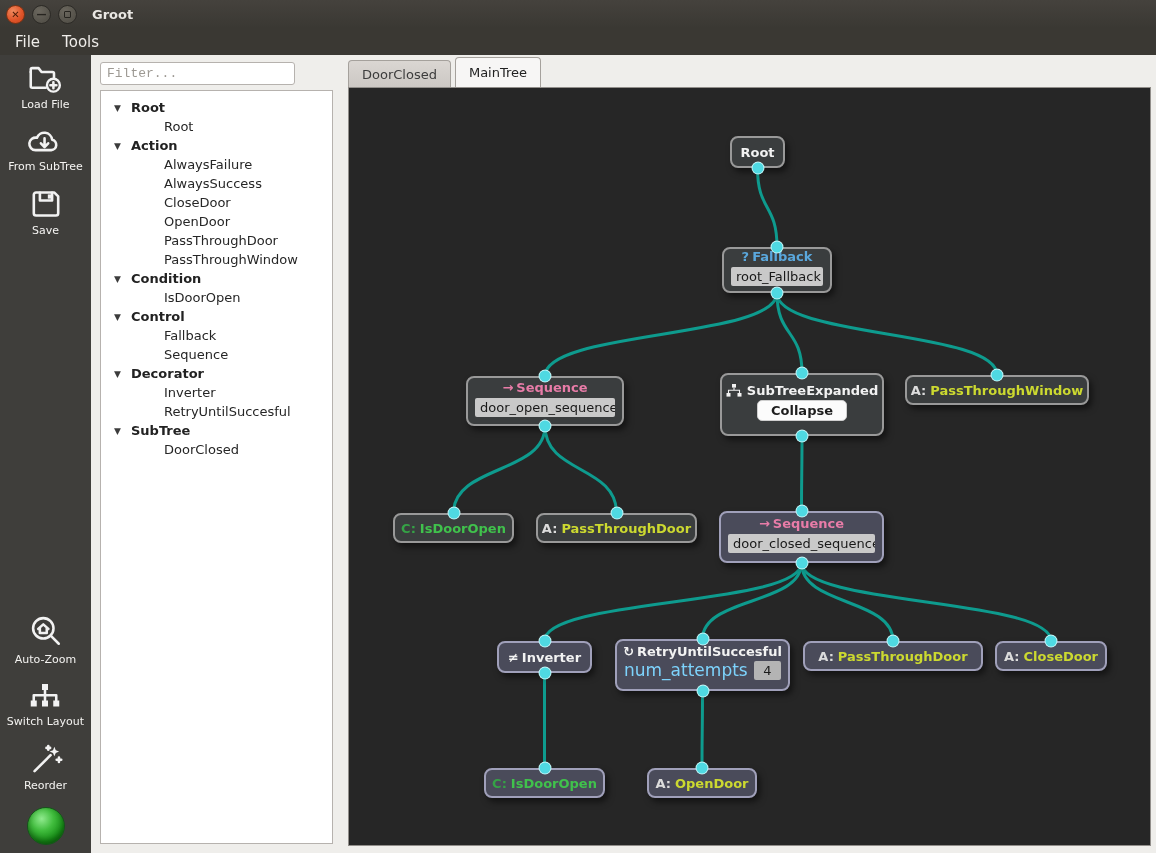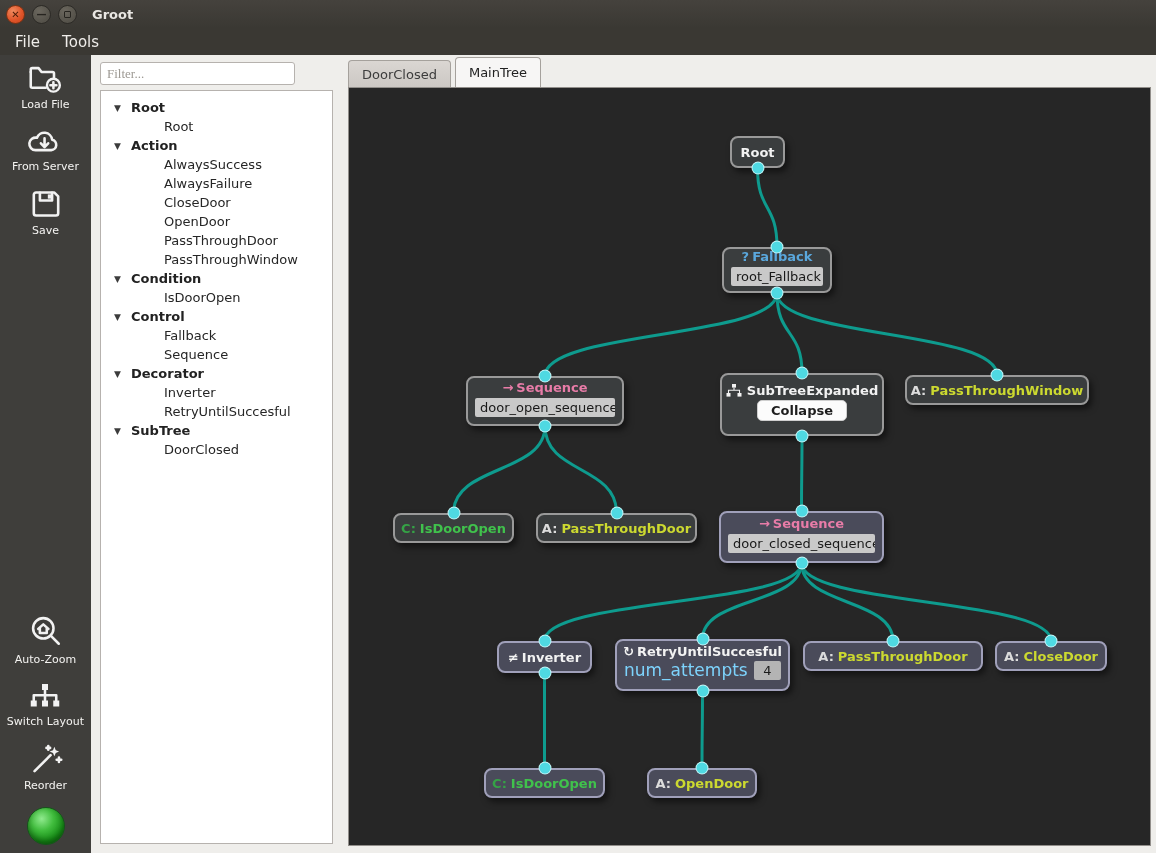--- a/index.html
+++ b/index.html
@@ -27,21 +27,21 @@
   .side-spacer { flex:1; }
   .side-item { display:flex; flex-direction:column; align-items:center; margin-bottom:15px; cursor:default; }
   .side-item svg { display:block; }
   .side-label { color:#f4f3f1; font-size:11px; margin-top:4px; white-space:nowrap; }
   .status-led { width:38px; height:38px; border-radius:50%; margin-bottom:8px; border:1px solid #15551a;
     background:radial-gradient(circle at 38% 30%, #90ea8e 0%, #41bd3e 35%, #158c15 68%, #0a5d0c 100%);
     box-shadow:inset 0 -3px 6px rgba(0,0,0,0.35); }
 
   
   .filter-input { position:absolute; left:100px; top:62px; width:195px; height:23px;
-    border:1px solid #b6b2ae; border-radius:3px; background:#fff; font-family:Liberation Serif, serif;
+    border:1px solid #b6b2ae; border-radius:3px; background:#fff; font-family:Liberation Mono, monospace;
     font-size:13px; color:#333; padding:0 6px; outline:none; }
   .filter-input::placeholder { color:#9d9993; }
   .palette-panel { position:absolute; left:100px; top:90px; width:233px; height:754px;
     background:#ffffff; border:1px solid #b6b2ae; overflow:hidden; padding-top:7px; }
   .cat-row { display:flex; align-items:center; height:19px; padding-left:13px; cursor:default; }
   .cat-arrow { font-size:9px; color:#3c3c3c; width:17px; }
   .cat-label { font-size:13px; font-weight:bold; color:#222222; }
   .item-row { height:19px; line-height:19px; padding-left:63px; font-size:13px; color:#262626; cursor:default; }
 
   
@@ -105,21 +105,21 @@
       </span>
       <span class="side-label">Load File</span>
     </div>
     <div class="side-item">
       <span>
         <svg width="38" height="30" viewBox="0 0 25 19">
           <path stroke="#f2f2f2" fill="none" stroke-width="1.7" stroke-linecap="round" stroke-linejoin="round" d="M6.3 15.5 a4.1 4.1 0 1 1 .9-8.1 a5.2 5.2 0 0 1 10 1.2 a3.5 3.5 0 0 1-.6 6.9 z"></path>
           <path stroke="#f2f2f2" fill="none" stroke-width="1.7" stroke-linecap="round" stroke-linejoin="round" d="M12.2 7.8 v5.6 M9.8 11 l2.4 2.6 l2.4-2.6"></path>
         </svg>
       </span>
-      <span class="side-label">From Server</span>
+      <span class="side-label">From SubTree</span>
     </div>
     <div class="side-item">
       <span>
         <svg width="34" height="32" viewBox="0 0 22 21">
           <path stroke="#f2f2f2" fill="none" stroke-width="1.7" stroke-linecap="round" stroke-linejoin="round" d="M3 4.5 a1.5 1.5 0 0 1 1.5-1.5 h12 L19 5.5 v11 a1.5 1.5 0 0 1-1.5 1.5 h-13 A1.5 1.5 0 0 1 3 16.5 z"></path>
           <path stroke="#f2f2f2" fill="none" stroke-width="1.7" stroke-linecap="round" stroke-linejoin="round" d="M7 3.2 v5 h8 v-5"></path>
           <rect x="12.2" y="4.2" width="2.2" height="2.8" fill="#f2f2f2" stroke="none"></rect>
         </svg>
       </span>
       <span class="side-label">Save</span>
@@ -164,22 +164,22 @@
 <div class="palette-panel">
     <div class="cat-row">
       <span class="cat-arrow">▼</span>
       <span class="cat-label">Root</span>
     </div>
     <div class="item-row">Root</div>
     <div class="cat-row">
       <span class="cat-arrow">▼</span>
       <span class="cat-label">Action</span>
     </div>
+    <div class="item-row">AlwaysFailure</div>
     <div class="item-row">AlwaysSuccess</div>
-    <div class="item-row">AlwaysFailure</div>
     <div class="item-row">CloseDoor</div>
     <div class="item-row">OpenDoor</div>
     <div class="item-row">PassThroughDoor</div>
     <div class="item-row">PassThroughWindow</div>
     <div class="cat-row">
       <span class="cat-arrow">▼</span>
       <span class="cat-label">Condition</span>
     </div>
     <div class="item-row">IsDoorOpen</div>
     <div class="cat-row">

